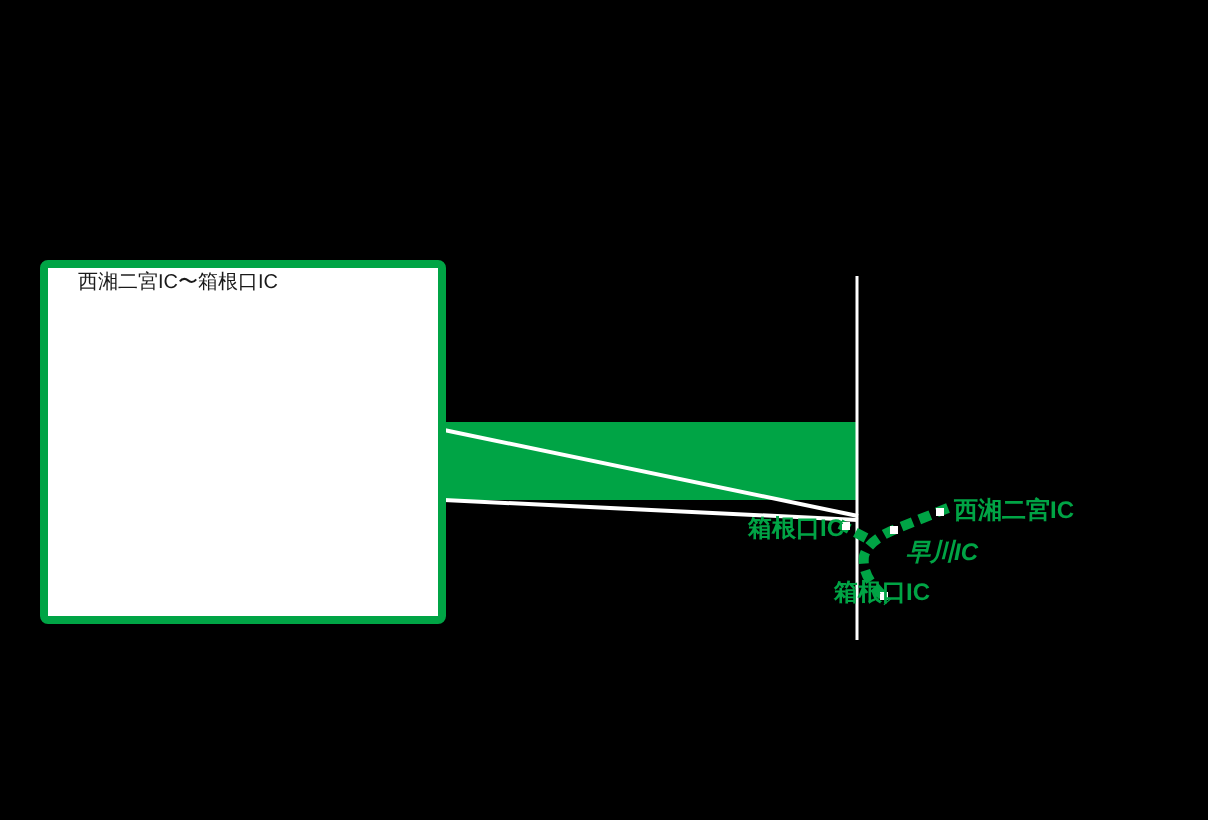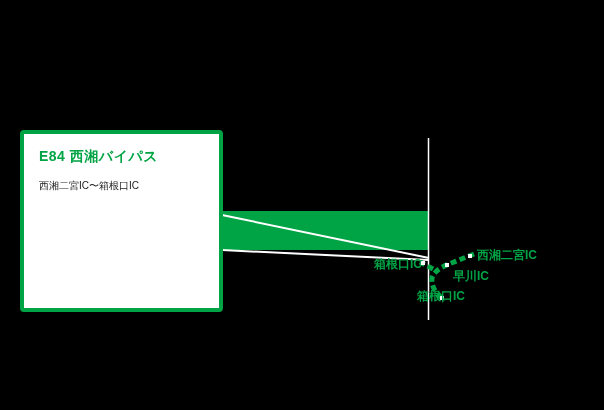--- a/index.html
+++ b/index.html
@@ -95,22 +95,21 @@
     <path class="route" d="M474 254 L449 264 Q434 270 432 278 Q431 286 437 293 L444 301"></path>
     <path class="route" d="M433 269 L420 262"></path>
 
     <rect class="ic-marker" x="468" y="254" width="4" height="4"></rect>
     <rect class="ic-marker" x="445" y="263" width="4" height="4"></rect>
     <rect class="ic-marker" x="421" y="261" width="4" height="4"></rect>
     <rect class="ic-marker" x="440" y="296" width="4" height="4"></rect>
   </svg>
 
   <div class="infobox">
-    <div class="infobox-title">E84 西湘バイパス</div>
     <div class="infobox-line">西湘二宮IC〜箱根口IC</div>
   </div>
 
   <div class="ic-label" style="left:374px; top:256px;">箱根口IC</div>
   <div class="ic-label" style="left:477px; top:247px;">西湘二宮IC</div>
-  <div class="ic-label" style="left:453px; top:268px;">早川IC</div>
+  <div class="ic-label" style="left:453px; top:268px;font-style:italic;">早川IC</div>
   <div class="ic-label" style="left:417px; top:288px;">箱根口IC</div>
 
 </div>
 
 </body></html>

